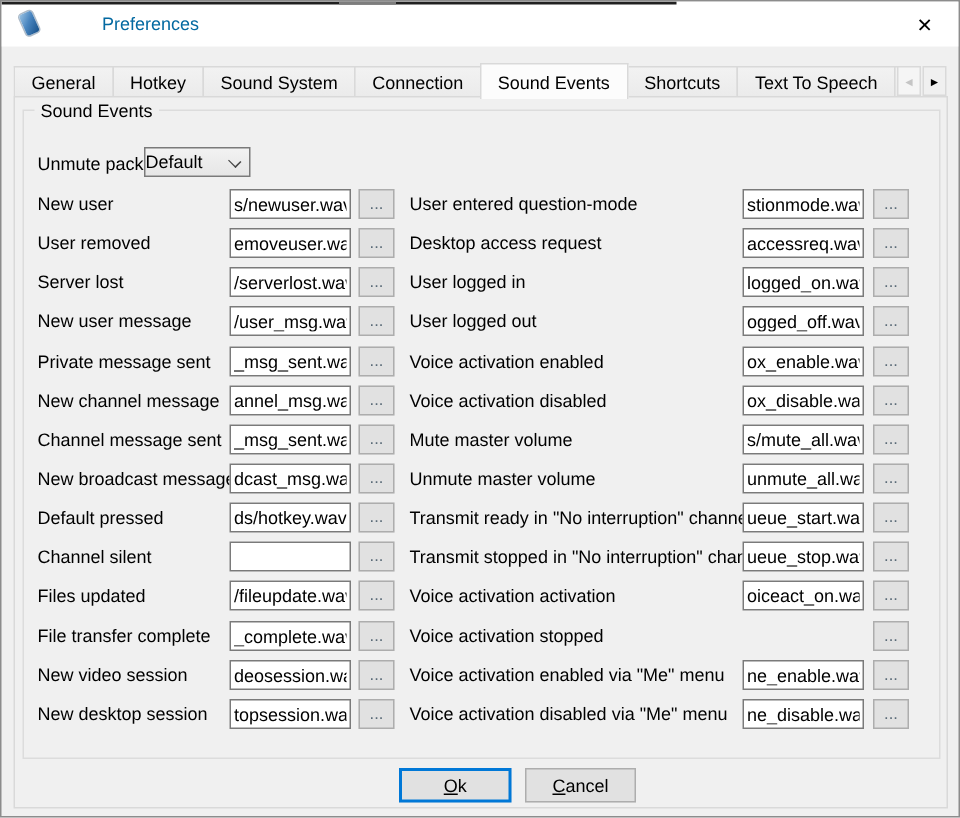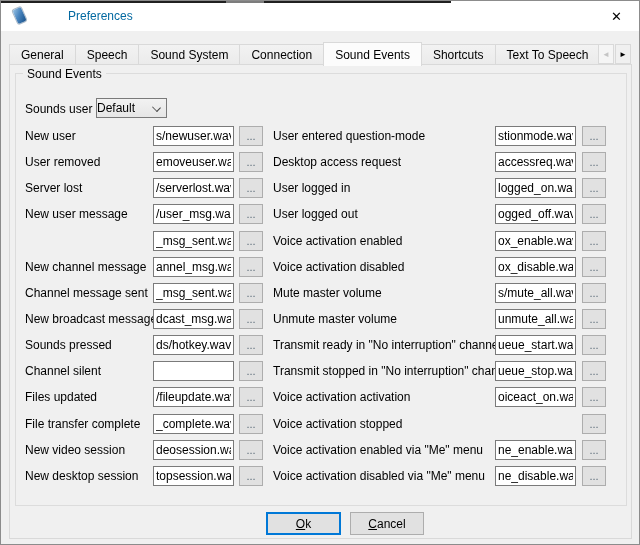--- a/index.html
+++ b/index.html
@@ -59,21 +59,21 @@
       </div>
     <span class="title-text">Preferences</span>
     <div class="close-btn">
       <span>✕</span>
     </div>
   </div>
 
   <div class="tabbar" id="tabbar">
   <div class="tab"><span>General</span></div>
 
-  <div class="tab"><span>Speech</span></div>
+  <div class="tab"><span>Hotkey</span></div>
 
   <div class="tab"><span>Sound System</span></div>
 
   <div class="tab"><span>Connection</span></div>
 
   <div class="tab active"><span>Sound Events</span></div>
 
   <div class="tab"><span>Shortcuts</span></div>
 
   <div class="tab"><span>Text To Speech</span></div>
@@ -87,21 +87,21 @@
     </div>
     <div class="sbtn">
       <span>►</span>
     </div>
   </div>
 
   <div class="pane"></div>
   <div class="groupbox"></div>
   <span class="group-label">Sound Events</span>
 
-  <span class="sp-label">Sounds user</span>
+  <span class="sp-label">Unmute pack</span>
   <div class="combo">
     <span>Default</span>
     <span class="chev"></span>
   </div>
 
   <div class="col" id="col-left">
   <div class="event-row">
     <span class="ev-label">New user</span>
     <input class="ev-input" type="text" value="s/newuser.wav" style="">
     <button class="browse-btn">...</button>
@@ -119,20 +119,21 @@
     <button class="browse-btn">...</button>
   </div>
 
   <div class="event-row">
     <span class="ev-label">New user message</span>
     <input class="ev-input" type="text" value="/user_msg.wav" style="">
     <button class="browse-btn">...</button>
   </div>
 
   <div class="event-row">
+    <span class="ev-label">Private message sent</span>
     <input class="ev-input" type="text" value="_msg_sent.wav" style="">
     <button class="browse-btn">...</button>
   </div>
 
   <div class="event-row">
     <span class="ev-label">New channel message</span>
     <input class="ev-input" type="text" value="annel_msg.wav" style="">
     <button class="browse-btn">...</button>
   </div>
 
@@ -142,21 +143,21 @@
     <button class="browse-btn">...</button>
   </div>
 
   <div class="event-row">
     <span class="ev-label">New broadcast message</span>
     <input class="ev-input" type="text" value="dcast_msg.wav" style="">
     <button class="browse-btn">...</button>
   </div>
 
   <div class="event-row">
-    <span class="ev-label">Sounds pressed</span>
+    <span class="ev-label">Default pressed</span>
     <input class="ev-input" type="text" value="ds/hotkey.wav" style="">
     <button class="browse-btn">...</button>
   </div>
 
   <div class="event-row">
     <span class="ev-label">Channel silent</span>
     <input class="ev-input" type="text" value="" style="">
     <button class="browse-btn">...</button>
   </div>
 

